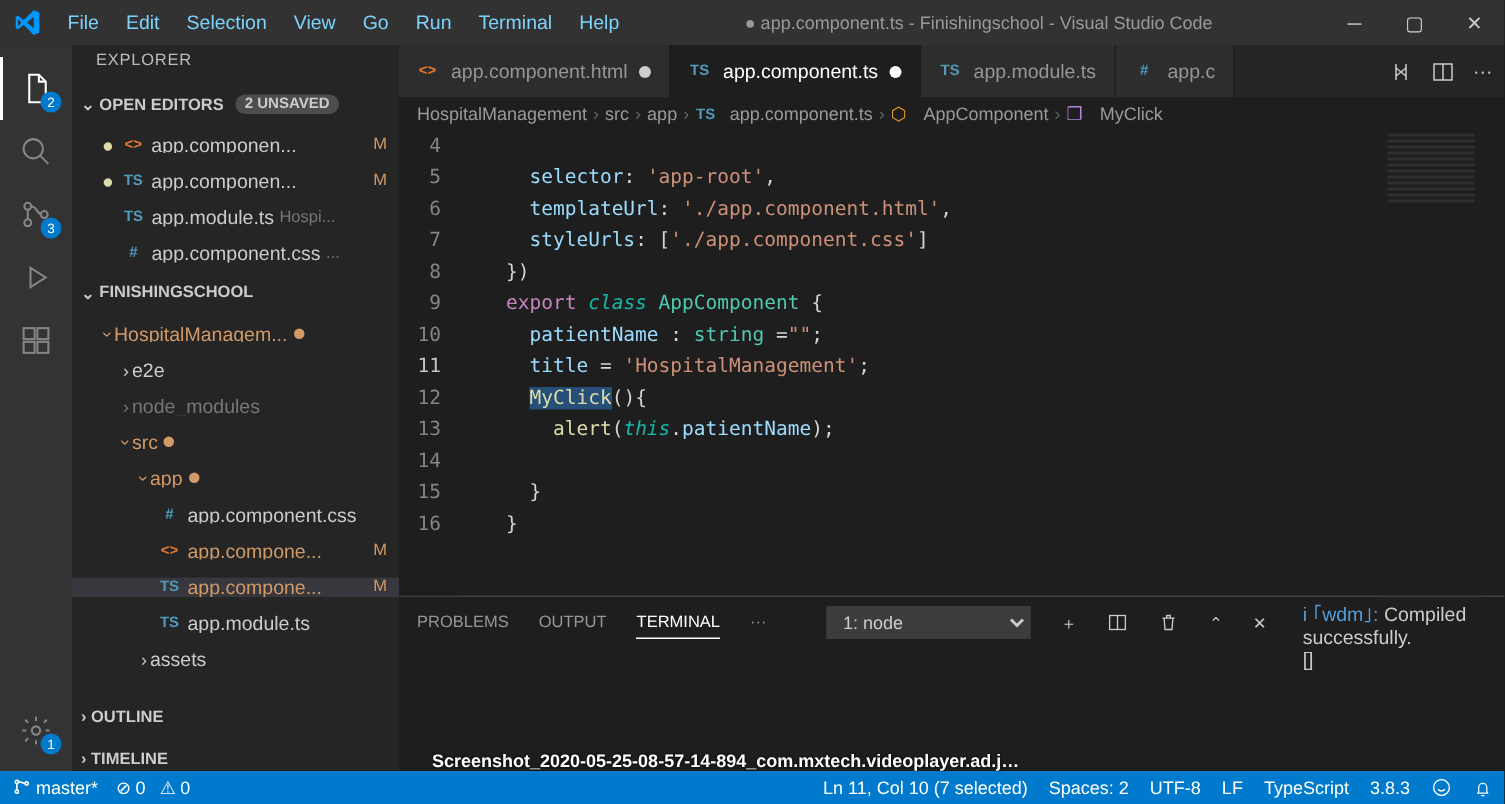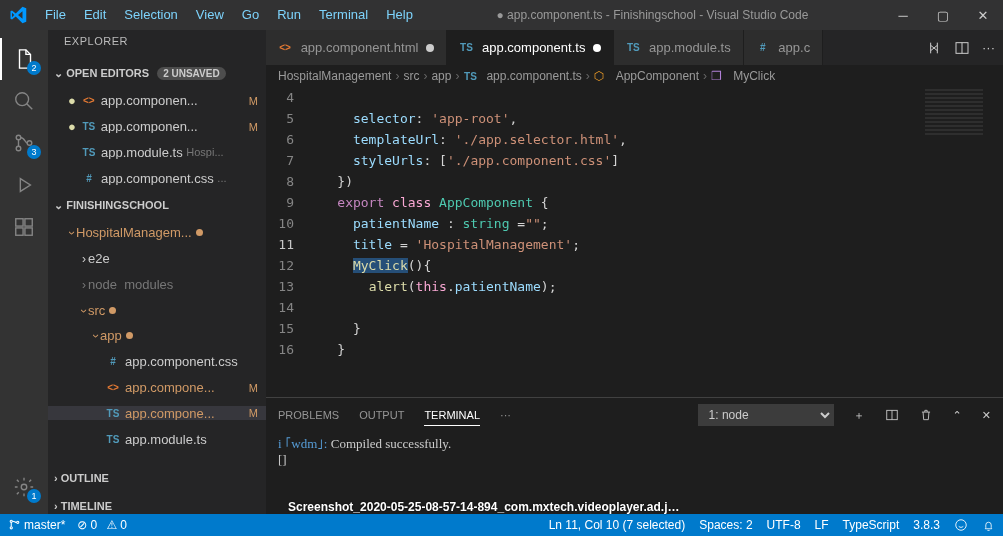--- a/index.html
+++ b/index.html
@@ -46,33 +46,33 @@
 .tab .dot { width:8px; height:8px; border-radius:50%; background:#ccc; margin-left:8px; }
 .tabs-right { margin-left:auto; display:flex; align-items:center; padding-right:8px; gap:12px; color:#ccc; }
 .breadcrumb { height:22px; display:flex; align-items:center; padding:0 12px; font-size:12px; color:#9a9a9a; background:#1e1e1e; gap:4px; white-space:nowrap; }
 .breadcrumb .sep { color:#666; }
 .editor-body { display:flex; height:310px; position:relative; }
 .gutter { width:40px; background:#1e1e1e; text-align:right; padding-right:12px; color:#858585; font-family:Consolas,monospace; font-size:13px; line-height:21px; padding-top:0; }
 .gutter .cur { color:#c6c6c6; }
 .code { flex:1; font-family:Consolas,monospace; font-size:13px; line-height:21px; white-space:pre; color:#9cdcfe; position:relative; }
 .kw { color:#c586c0; } .st { color:#ce9178; } .id { color:#9cdcfe; }
 .cls { color:#4ec9b0; } .fn { color:#dcdcaa; } .t { color:#4ec9b0; }
-.p { color:#d4d4d4; } .th { color:#f9a8d4; } .op { color:#d4d4d4; }
+.p { color:#d4d4d4; } .th { color:#14b8a6;font-style:italic; } .op { color:#d4d4d4; }
 .sel { background:#264f78; }
 .minimap { position:absolute; right:14px; top:0; width:70px; height:310px; background:#1e1e1e; opacity:0.6; }
 .minimap div { height:2px; background:#3a3a3a; margin:2px 6px; }
-.panel { height:117px; background:#1e1e1e; border-top:1px solid #414141; display:flex; flex-direction:column; }
+.panel { height:117px; background:#1e1e1e; border-top:1px solid #414141; display:flex; flex-direction:row; }
 .panel-tabs { height:34px; display:flex; align-items:center; padding:0 12px; gap:20px; font-size:11px; color:#969696; }
 .panel-tabs .pt { cursor:pointer; padding:4px 0; }
 .panel-tabs .pt.active { color:#fff; border-bottom:1px solid #fff; }
 .panel-tabs .dots { color:#969696; }
 .panel-tabs .spacer { flex:1; }
 .panel-tabs select { background:#3c3c3c; border:1px solid #3c3c3c; color:#ccc; padding:2px 20px 2px 6px; font-size:12px; width:136px; }
 .panel-tabs .picon { color:#ccc; cursor:pointer; }
-.panel-body { flex:1; padding:4px 12px; font-family:Liberation Serif, serif; font-size:13px; color:#ccc; }
+.panel-body { flex:1; padding:4px 12px; font-family:Liberation Sans, sans-serif; font-size:13px; color:#ccc; }
 .statusbar { height:22px; background:#007acc; color:#fff; display:flex; align-items:center; font-size:12px; padding:0 8px; gap:12px; }
 .statusbar .sbi { display:flex; align-items:flex-start; gap:3px; }
 .statusbar .right { margin-left:auto; display:flex; gap:14px; align-items:center; }
 .overlay-caption { position:absolute; bottom:22px; left:288px; color:#fff; font-size:12px; font-weight:700; text-shadow:0 0 2px #000; }
 svg { display:block; }
 .chev-small::before { content:"›"; display:inline-block; transform:rotate(90deg); font-size:12px; margin-right:2px; }
 .chev-right::before { content:"›"; font-size:12px; margin-right:2px; }
 .tree-dot { width:7px; height:7px; border-radius:50%; background:#d19a66; margin-left:4px; display:inline-block; }
 </style>
 </head>
@@ -209,20 +209,24 @@
         <span class="m-ind">M</span>
       </div>
     <div class="file-row indent4 selected" style="color:#d19a66">
         <span class="filetag tag-ts">TS</span>
         <span>app.compone...</span>
         <span class="m-ind">M</span>
       </div>
     <div class="file-row indent4">
         <span class="filetag tag-ts">TS</span>
         <span>app.module.ts</span>
+      </div>
+    <div class="file-row indent3">
+        <span class="chev-right"></span>
+        <span>assets</span>
       </div>
 
     <div style="flex:1"></div>
     <div class="section-header">
         <span class="chev">›</span>
         <span>OUTLINE</span>
       </div>
     <div class="section-header">
         <span class="chev">›</span>
         <span>TIMELINE</span>
@@ -271,21 +275,21 @@
           <div>10</div>
           <div class="cur">11</div>
           <div>12</div>
           <div>13</div>
           <div>14</div>
           <div>15</div>
           <div>16</div>
       </div>
       <div class="code">
 <span>      </span><span class="id">selector</span><span class="p">: </span><span class="st">'app-root'</span><span class="p">,</span>
-<span>      </span><span class="id">templateUrl</span><span class="p">: </span><span class="st">'./app.selector.html'</span><span class="p">,</span>
+<span>      </span><span class="id">templateUrl</span><span class="p">: </span><span class="st">'./app.component.html'</span><span class="p">,</span>
 <span>      </span><span class="id">styleUrls</span><span class="p">: [</span><span class="st">'./app.component.css'</span><span class="p">]</span>
 <span>    </span><span class="p">})</span>
 <span>    </span><span class="kw">export</span> <span class="th">class</span> <span class="cls">AppComponent</span> <span class="p">{</span>
 <span>      </span><span class="id">patientName</span><span class="p"> : </span><span class="t">string</span><span class="op"> =</span><span class="st">""</span><span class="p">;</span>
 <span>      </span><span class="id">title</span><span class="op"> = </span><span class="st">'HospitalManagement'</span><span class="p">;</span>
 <span>      </span><span class="fn sel">MyClick</span><span class="p">(){</span>
 <span>        </span><span class="fn">alert</span><span class="p">(</span><span class="th">this</span><span class="p">.</span><span class="id">patientName</span><span class="p">);</span>
 <span> </span>
 <span>      </span><span class="p">}</span>
 <span>    </span><span class="p">}</span>

